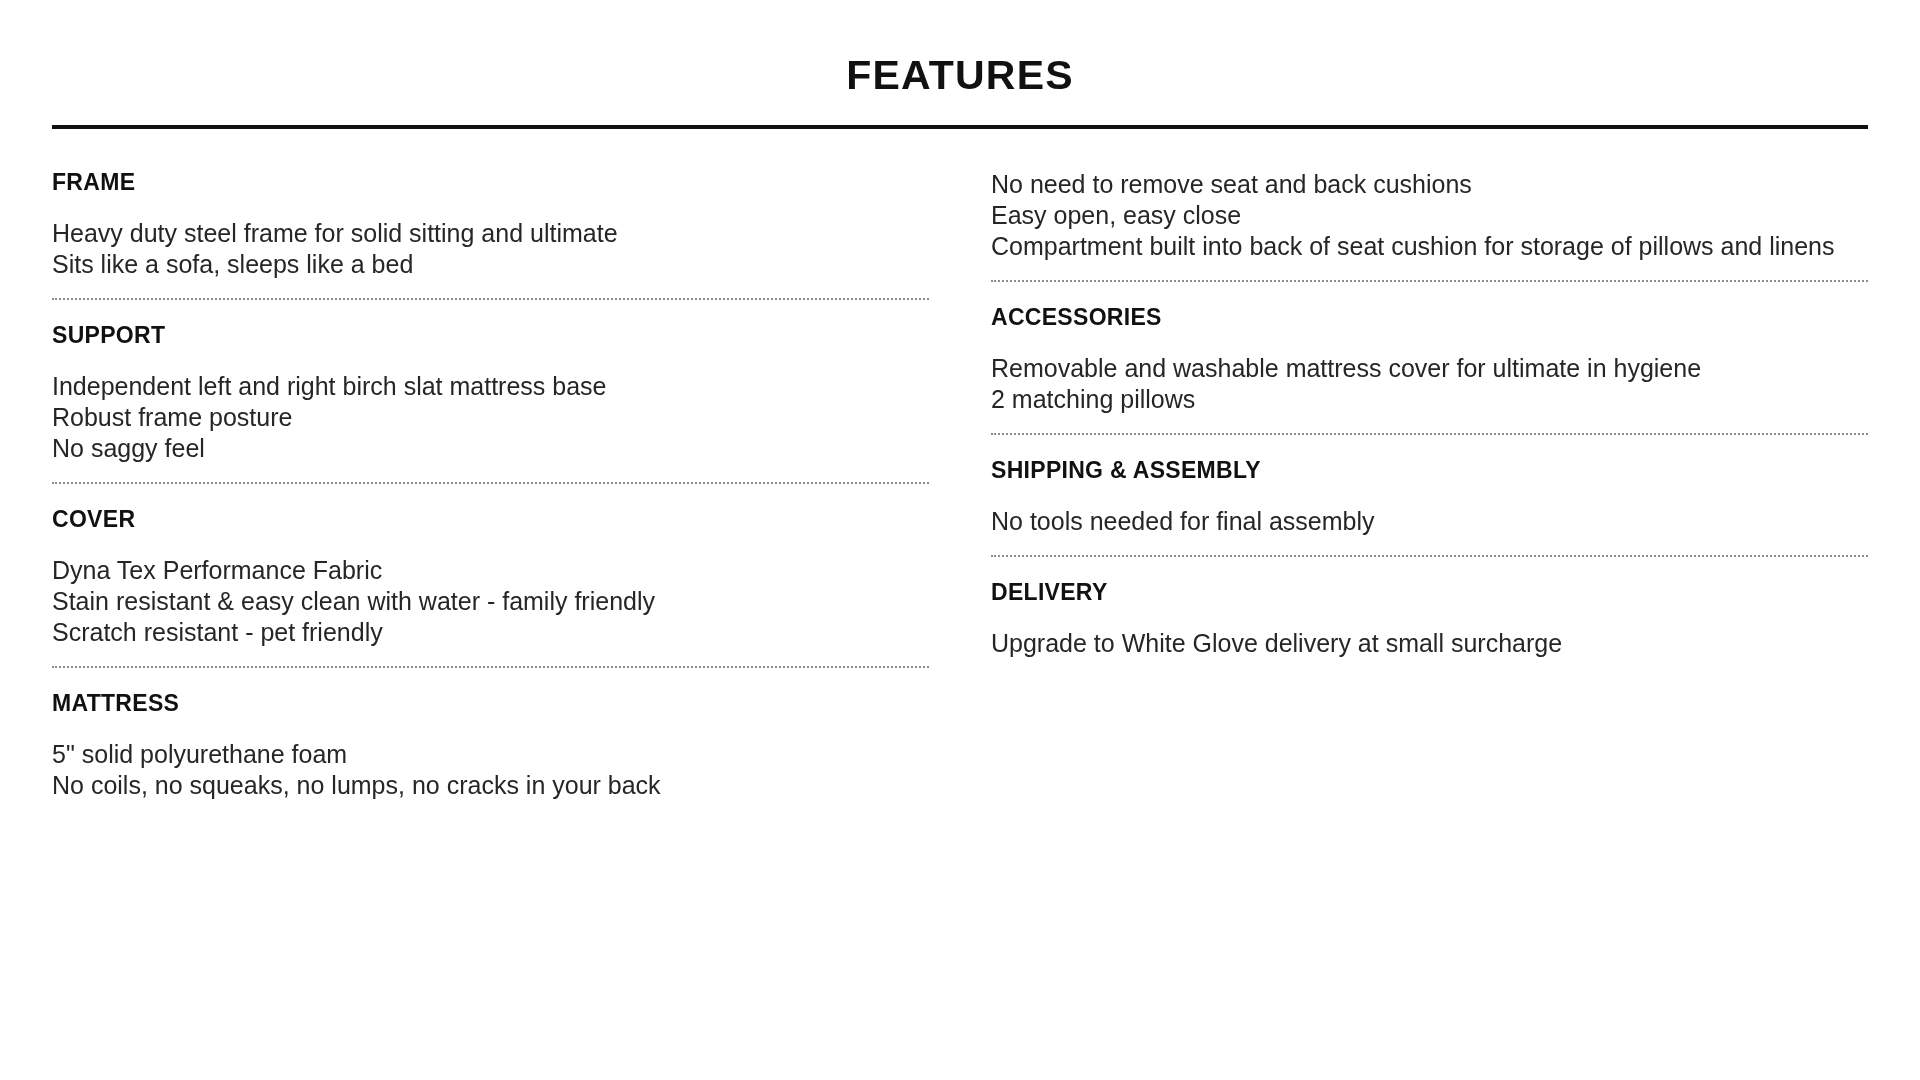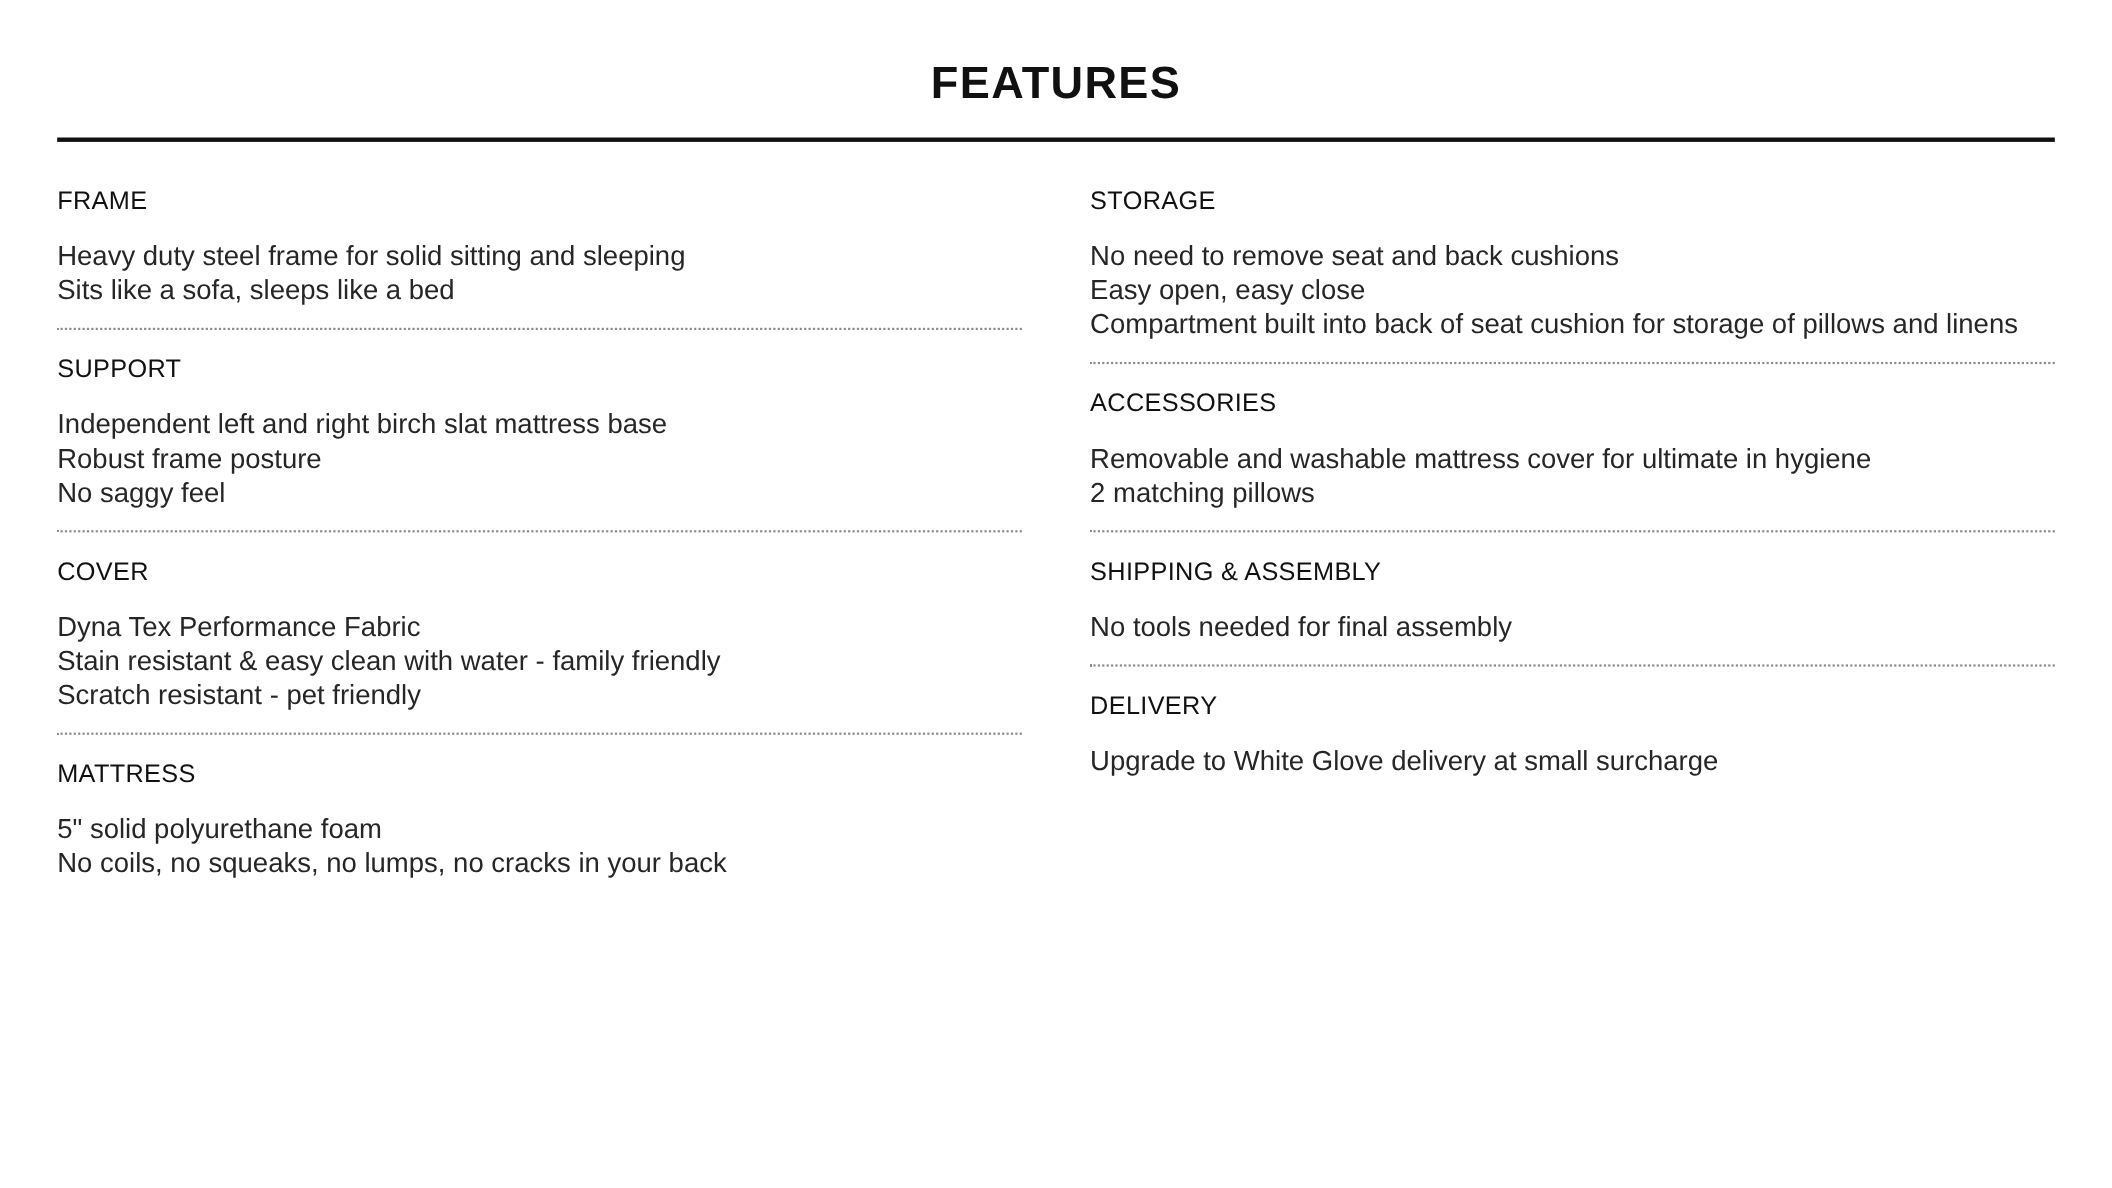--- a/index.html
+++ b/index.html
@@ -41,21 +41,21 @@
   }
   .column {
     flex: 1 1 0;
     min-width: 0;
   }
   .section {
     margin: 0 0 0 0;
   }
   .section-heading {
     font-size: 23px;
-    font-weight: normal;
+    font-weight: bold;
     letter-spacing: 0.3px;
     color: #111111;
     margin: 0 0 22px 0;
   }
   .section-lines {
     font-size: 25px;
     line-height: 1.24;
     color: #262626;
     font-weight: 400;
   }
@@ -74,21 +74,21 @@
 <div class="page">
 
   <h1 class="page-title">FEATURES</h1>
   <div class="title-rule"></div>
 
   <div class="columns">
     <div class="column" id="col-0">
         <div class="section">
           <div class="section-heading">FRAME</div>
           <div class="section-lines">
-            <span class="section-line">Heavy duty steel frame for solid sitting and sleeping</span>
+            <span class="section-line">Heavy duty steel frame for solid sitting and ultimate</span>
             <span class="section-line">Sits like a sofa, sleeps like a bed</span>
           </div>
           <div class="divider"></div>
         </div>
         <div class="section">
           <div class="section-heading">SUPPORT</div>
           <div class="section-lines">
             <span class="section-line">Independent left and right birch slat mattress base</span>
             <span class="section-line">Robust frame posture</span>
             <span class="section-line">No saggy feel</span>
@@ -107,21 +107,20 @@
         <div class="section last">
           <div class="section-heading">MATTRESS</div>
           <div class="section-lines">
             <span class="section-line">5" solid polyurethane foam</span>
             <span class="section-line">No coils, no squeaks, no lumps, no cracks in your back</span>
           </div>
         </div>
       </div>
     <div class="column" id="col-1">
         <div class="section">
-          <div class="section-heading">STORAGE</div>
           <div class="section-lines">
             <span class="section-line">No need to remove seat and back cushions</span>
             <span class="section-line">Easy open, easy close</span>
             <span class="section-line">Compartment built into back of seat cushion for storage of pillows and linens</span>
           </div>
           <div class="divider"></div>
         </div>
         <div class="section">
           <div class="section-heading">ACCESSORIES</div>
           <div class="section-lines">

